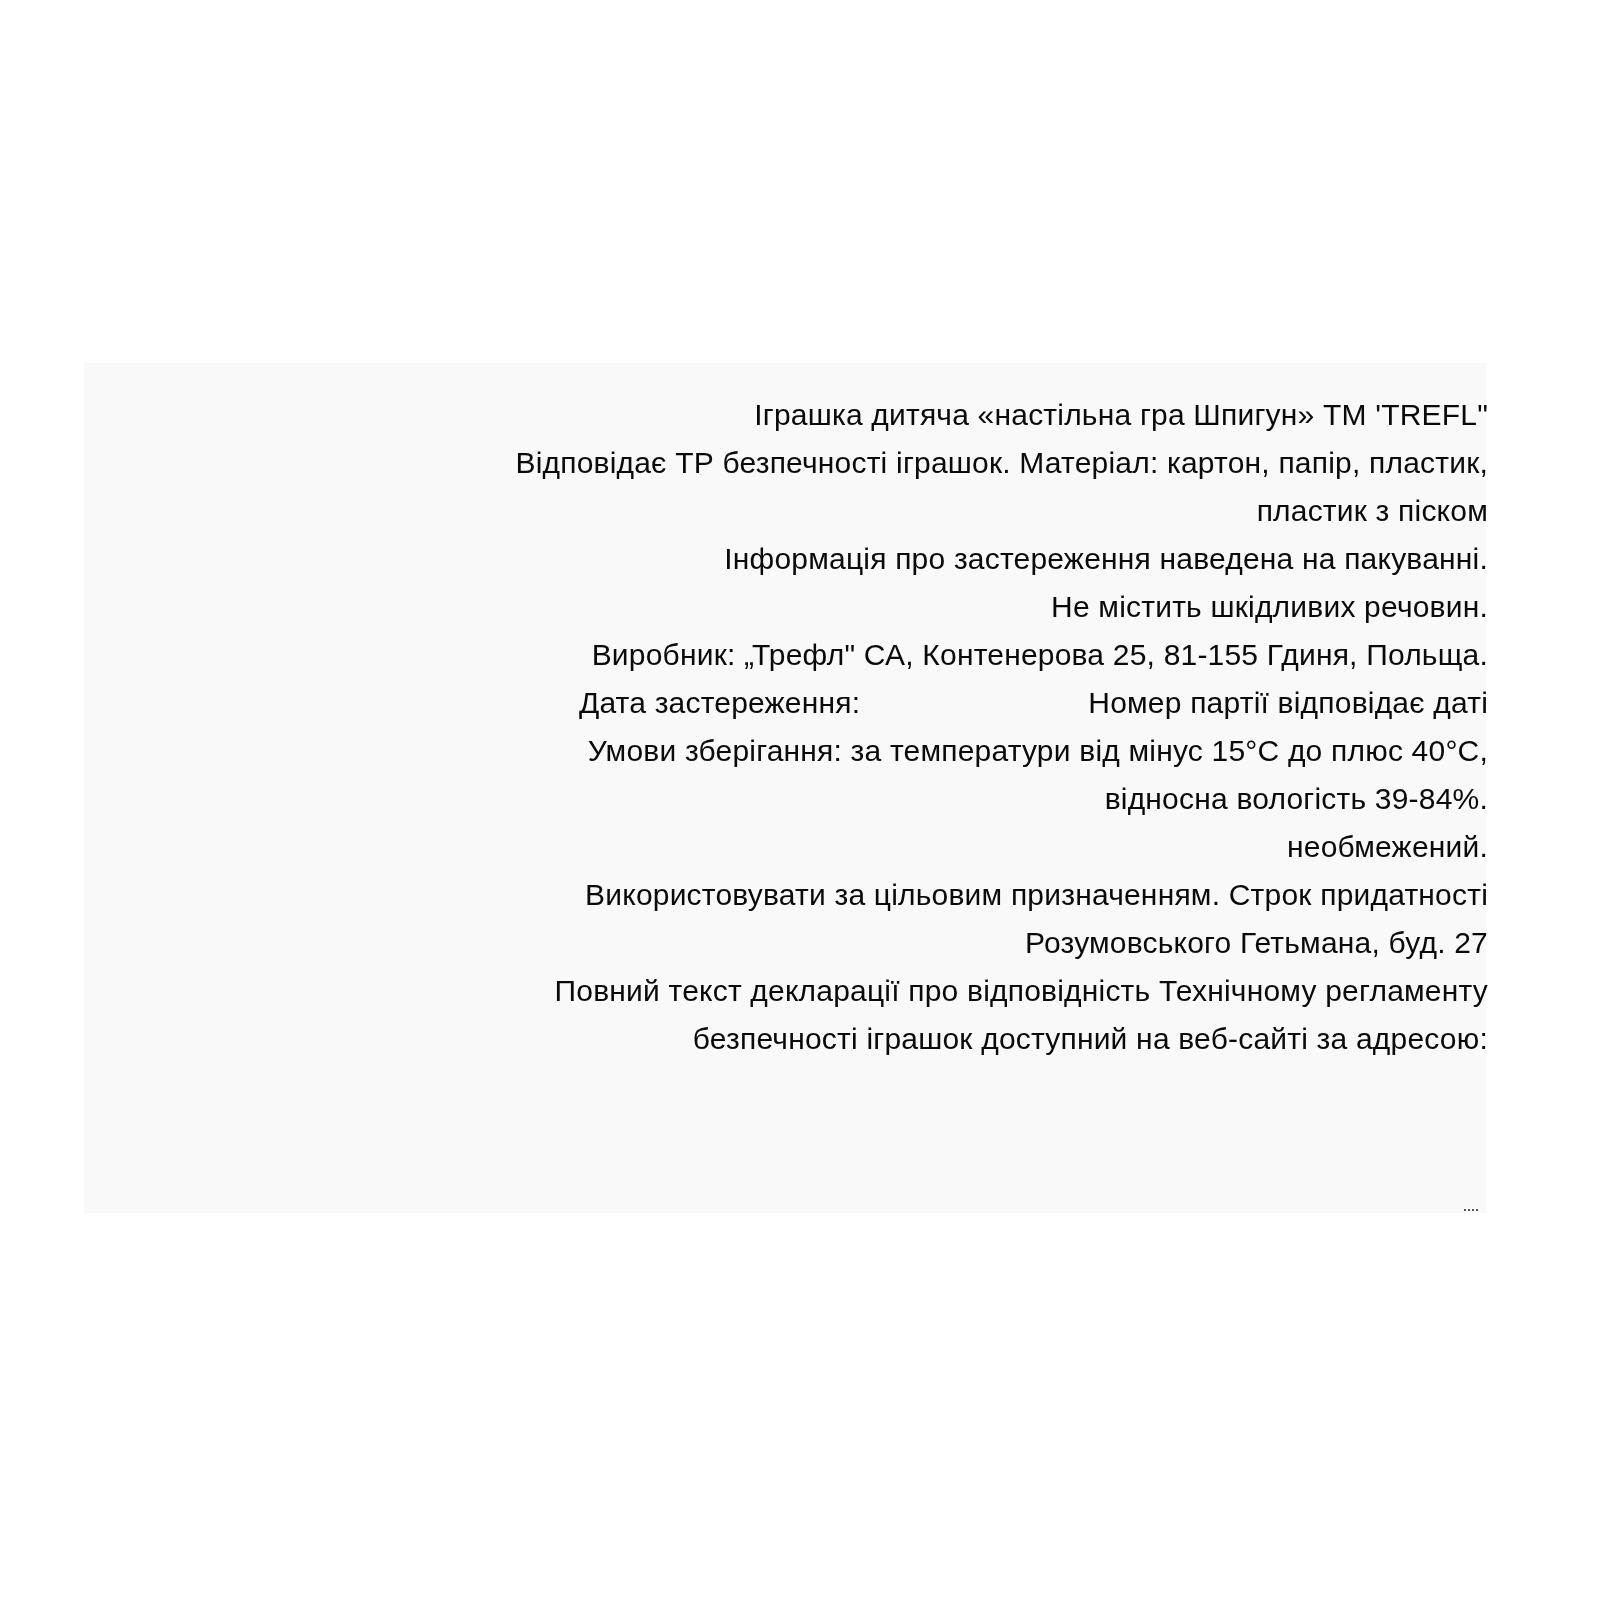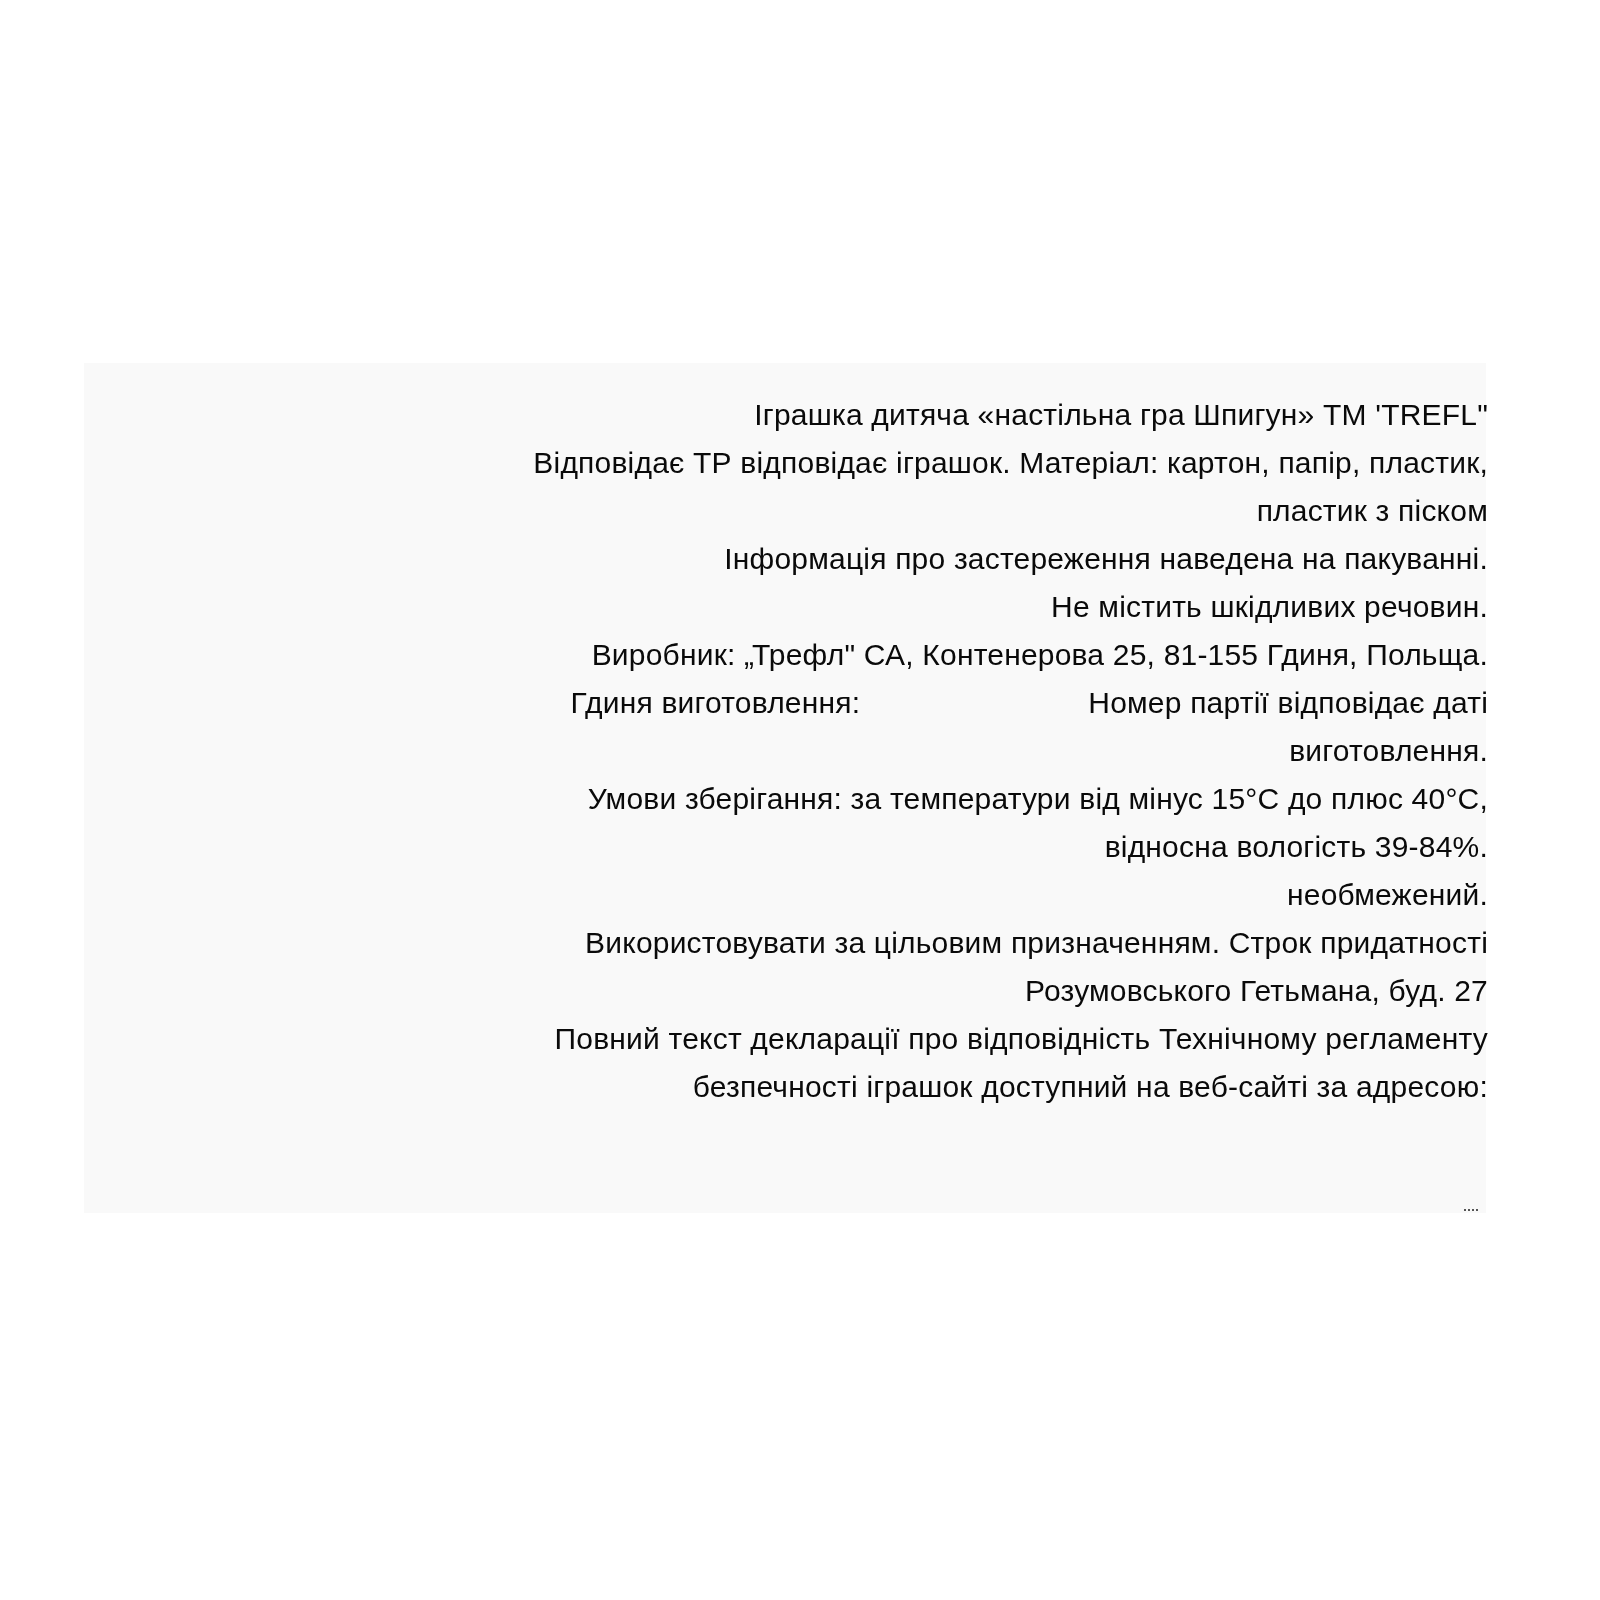--- a/index.html
+++ b/index.html
@@ -53,27 +53,26 @@
       height: 2px;
       border-top: 2px dotted #555;
     }
   </style>
 </head>
 <body>
 
 <div class="label-panel">
   <div class="label-text">
     <span class="line">Іграшка дитяча «настільна гра Шпигун» ТМ 'TREFL"</span>
-    <span class="line">Відповідає ТР відповідає іграшок. Матеріал: картон, папір, пластик,</span>
+    <span class="line">Відповідає ТР безпечності іграшок. Матеріал: картон, папір, пластик,</span>
     <span class="line">пластик з піском</span>
     <span class="line">Інформація про застереження наведена на пакуванні.</span>
     <span class="line indent-1">Не містить шкідливих речовин.</span>
     <span class="line indent-1">Виробник: „Трефл" СА, Контенерова 25, 81-155 Гдиня, Польща.</span>
-    <span class="line indent-1"><span>Гдиня виготовлення:</span><span class="gap"></span><span>Номер партії відповідає даті</span></span>
-    <span class="line indent-1">виготовлення.</span>
+    <span class="line indent-1"><span>Дата застереження:</span><span class="gap"></span><span>Номер партії відповідає даті</span></span>
     <span class="line indent-2">Умови зберігання: за температури від мінус 15°С до плюс 40°С,</span>
     <span class="line indent-2">відносна вологість 39-84%.</span>
     <span class="line indent-2">необмежений.</span>
     <span class="line indent-2">Використовувати за цільовим призначенням. Строк придатності</span>
     <span class="line indent-3">Розумовського Гетьмана, буд. 27</span>
     <span class="line indent-3">Повний текст декларації про відповідність Технічному регламенту</span>
     <span class="line indent-4">безпечності іграшок доступний на веб-сайті за адресою:</span>
   </div>
   <div class="stray-mark"></div>
 </div>

